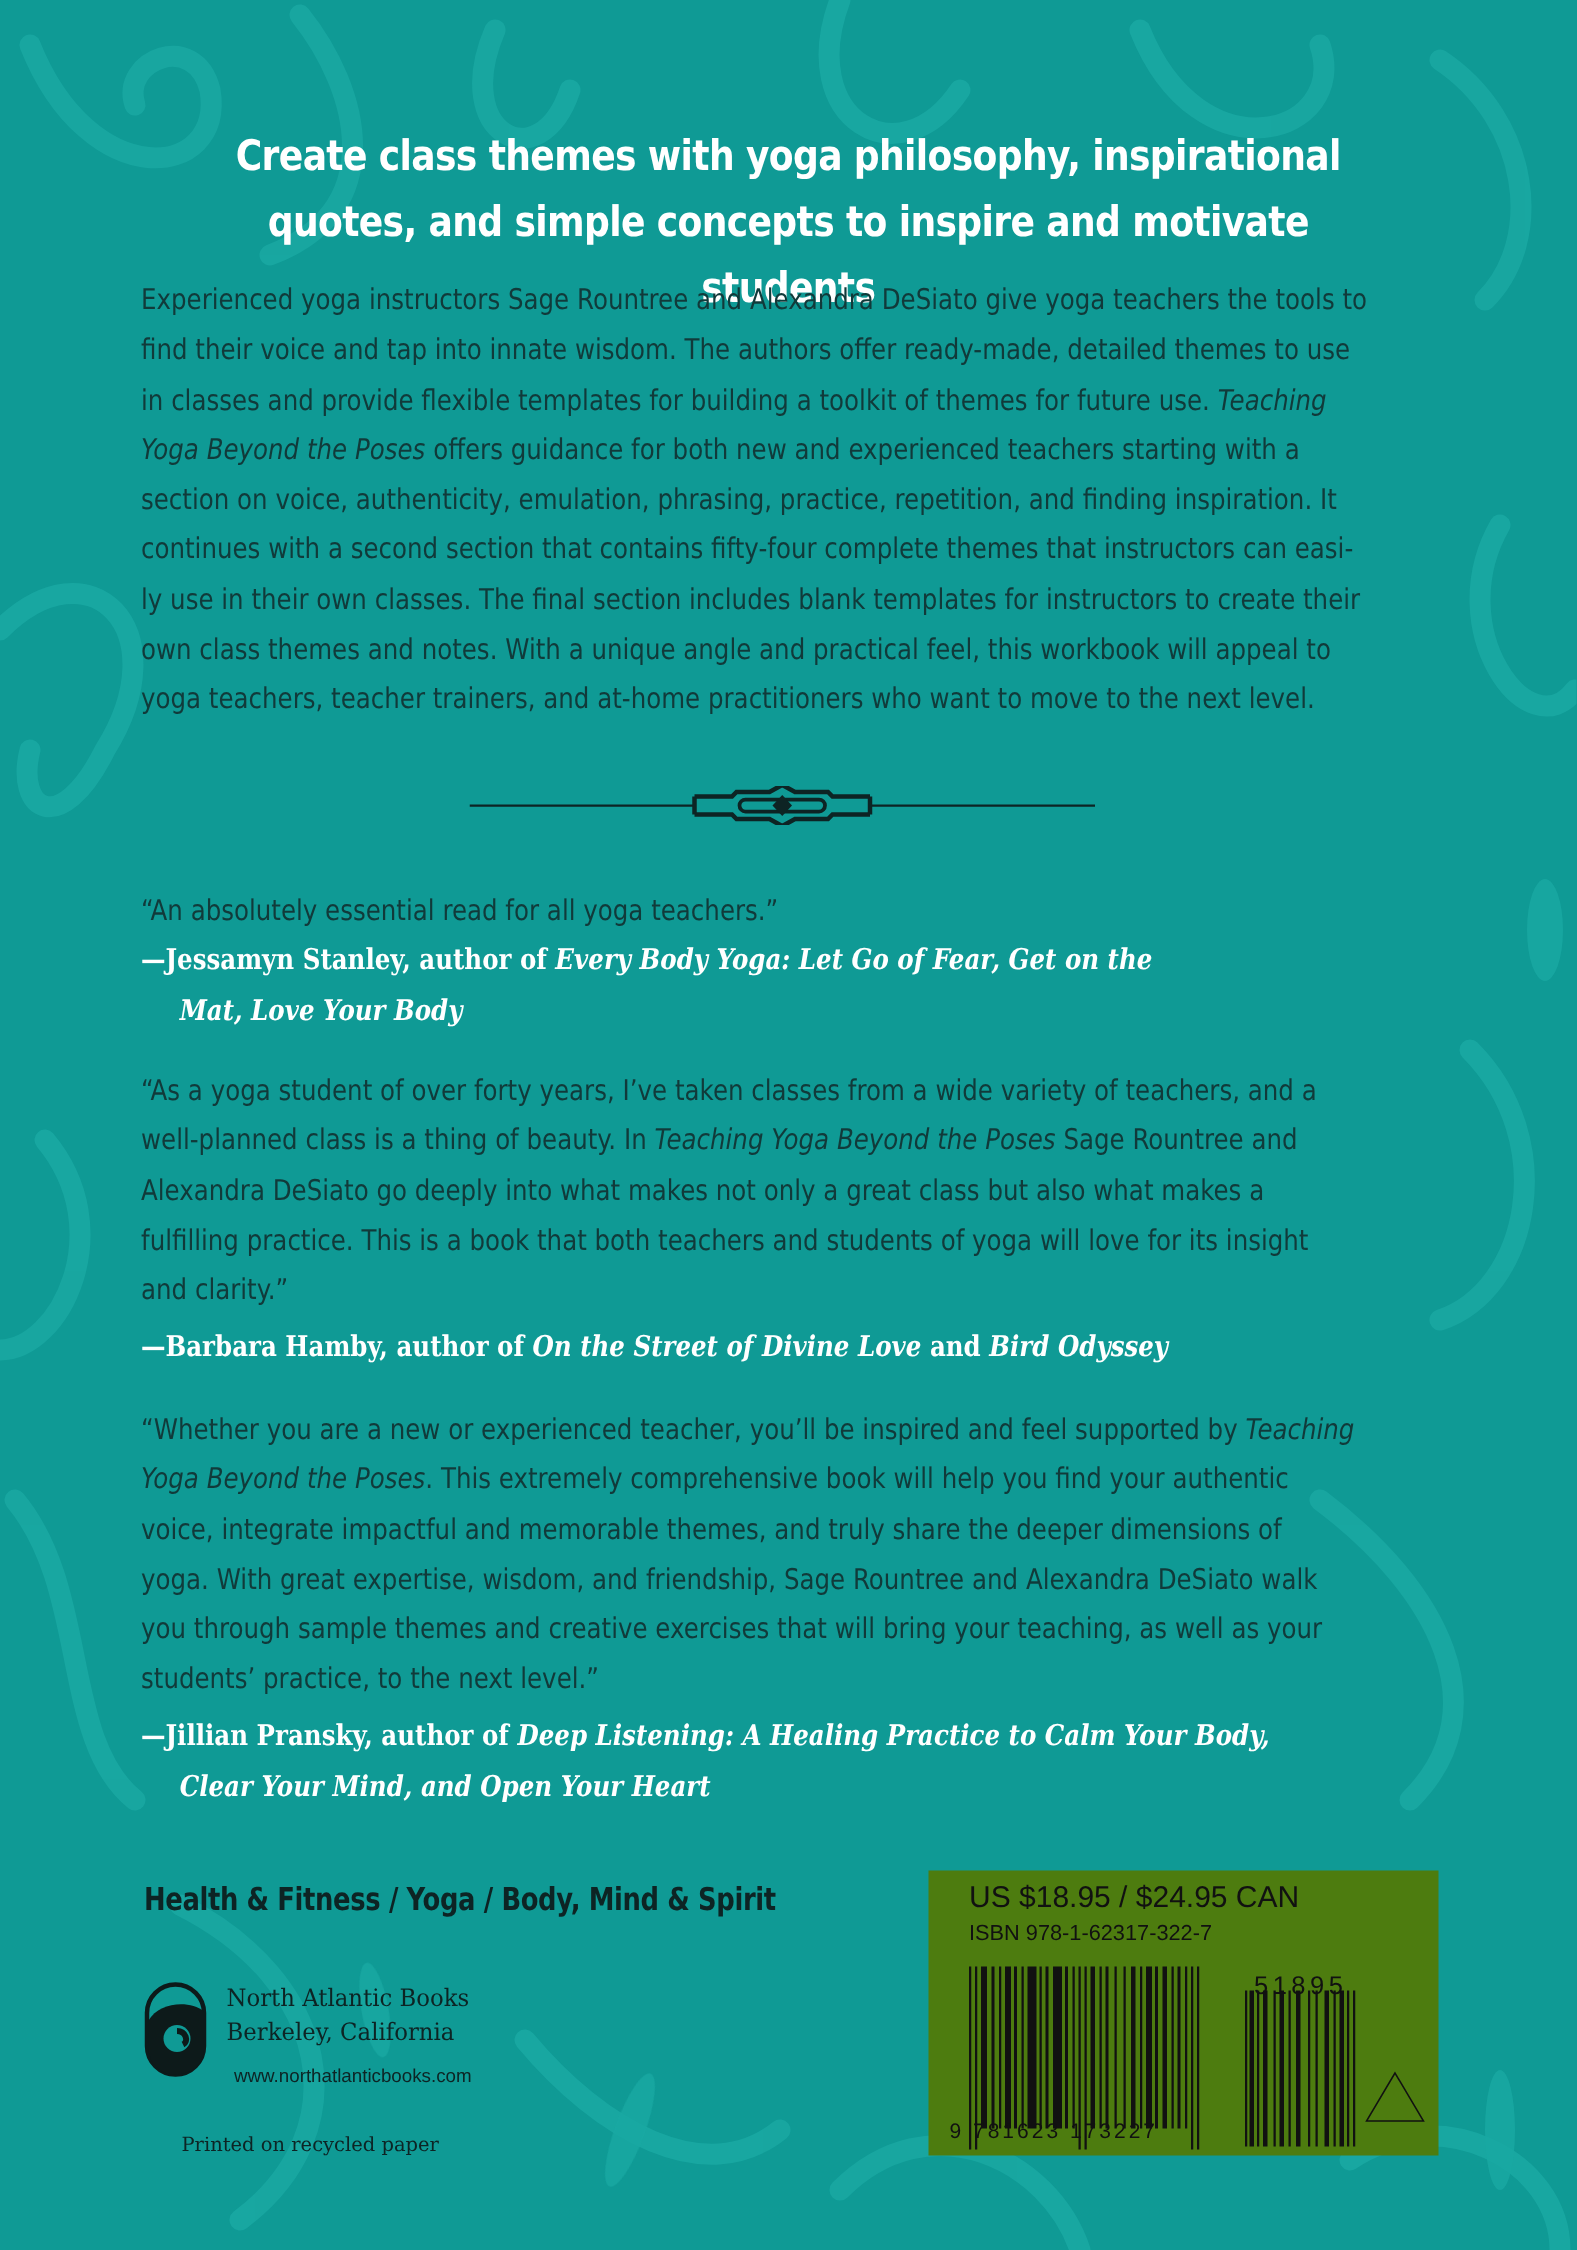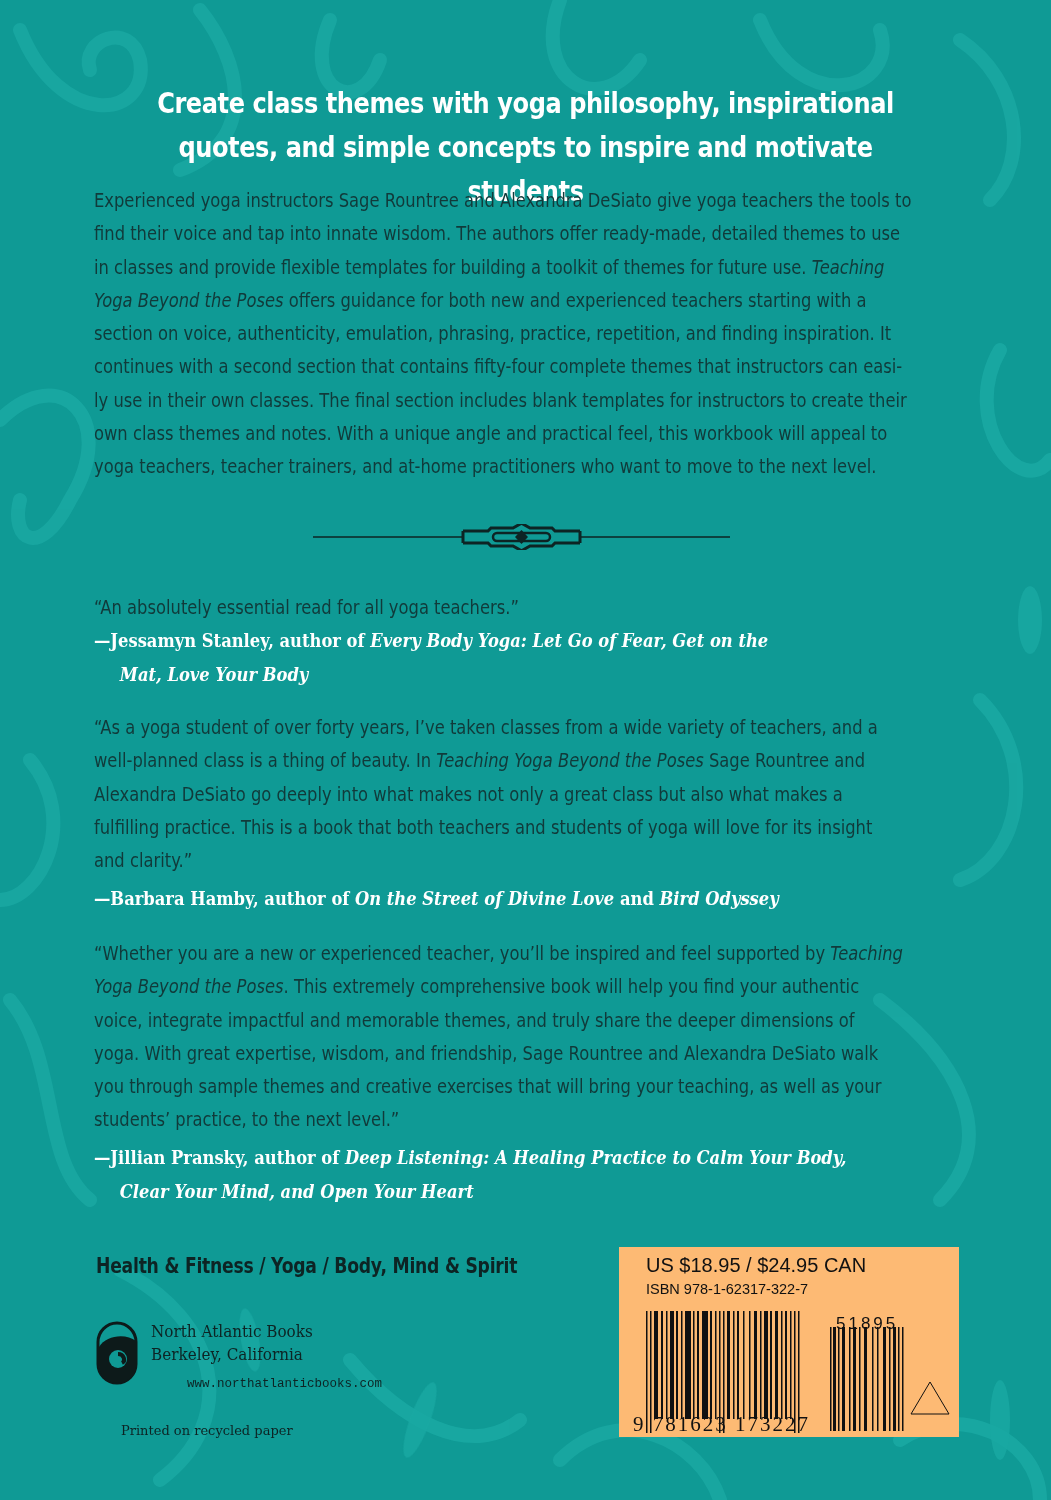--- a/index.html
+++ b/index.html
@@ -56,43 +56,43 @@
   .publisher-name, .publisher-city {
     position: absolute; left: 151px;
     color: #0d2424;
     font-family: "DejaVu Serif", serif; font-size: 16px;
     transform: scaleX(0.95); transform-origin: left top;
   }
   .publisher-name { top: 1322px; }
   .publisher-city { top: 1345px; }
   .publisher-url {
     position: absolute; left: 156px; top: 1377px;
-    color: #0d2424; font-family: Liberation Mono, monospace; font-size: 12.5px; margin-left: 31px;
+    color: #0d2424; font-family: Liberation Sans, sans-serif; font-size: 12.5px;
   }
   .recycled {
     position: absolute; left: 121px; top: 1423px;
     color: #0d2424; font-family: "DejaVu Serif", serif; font-size: 13px;
   }
 
   .barcode-box {
     position: absolute; left: 619px; top: 1247px; width: 340px; height: 190px;
-    background: #fdba74;
+    background: #4d7c0f;
   }
   .price {
     position: absolute; left: 27px; top: 7px;
     font-family: "Liberation Sans", sans-serif; font-size: 20px; color: #111;
   }
   .isbn {
     position: absolute; left: 27px; top: 34px;
     font-family: "Liberation Sans", sans-serif; font-size: 14.5px; color: #111; text-align: center;
   }
   .barcode-svg { position: absolute; left: 0; top: 0; }
   .barcode-digits {
     position: absolute; left: 14px; top: 165px;
-    font-family: Liberation Serif, serif; font-size: 21px; color: #111;
+    font-family: Liberation Sans, sans-serif; font-size: 14px; color: #111;
     letter-spacing: 2px;
   }
   .addon-digits {
     position: absolute; left: 217px; top: 55px;
     font-family: "Liberation Sans", sans-serif; font-size: 17px; color: #111;
     letter-spacing: 3px;
     margin-top: 12px;
   }
 </style>
 </head>

